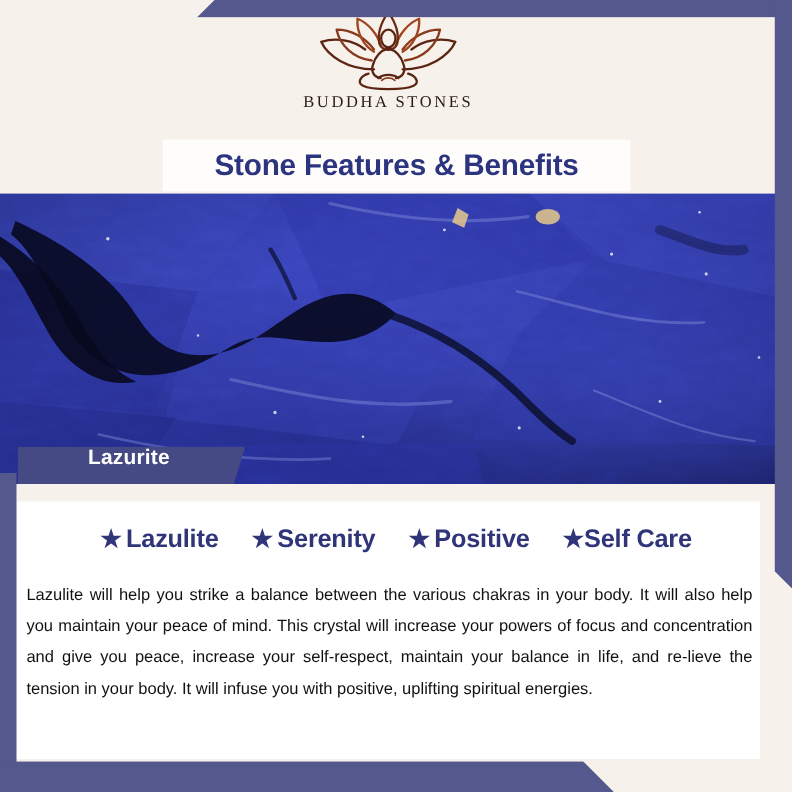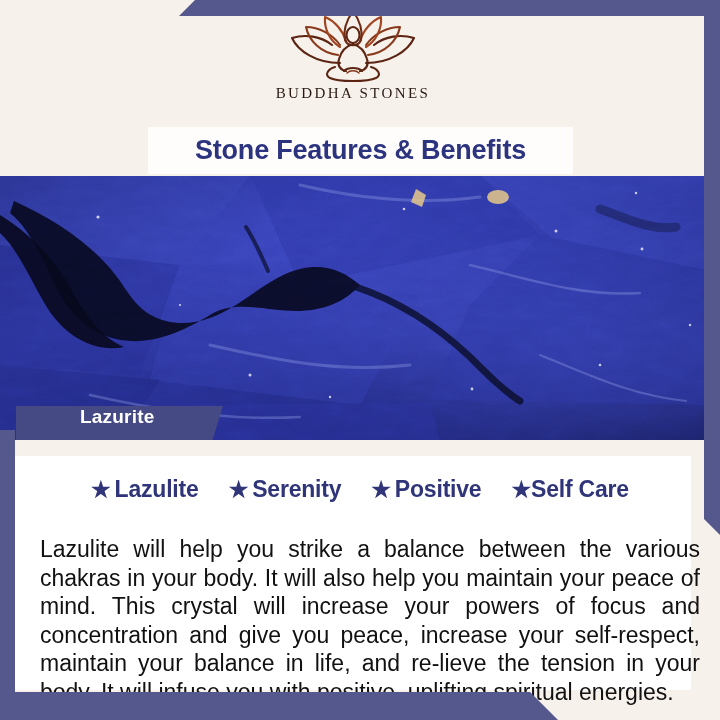--- a/index.html
+++ b/index.html
@@ -175,26 +175,26 @@
   }
   .benefit .star {
     color: #2f3578;
     font-size: 22px;
     margin-right: 4px;
   }
   .benefit + .benefit { margin-left: 30px; }
 
   .body-copy {
     position: absolute;
-    left: 40px;
+    left: 24px;
     top: 512px;
     width: 660px;
     z-index: 5;
     color: #111111;
-    font-size: 23px;
+    font-size: 15px;
     line-height: 28.5px;
     font-weight: 500;
     text-align: justify;
     text-justify: inter-word;
     hyphens: manual;
   }
 </style>
 </head>
 <body>
 

